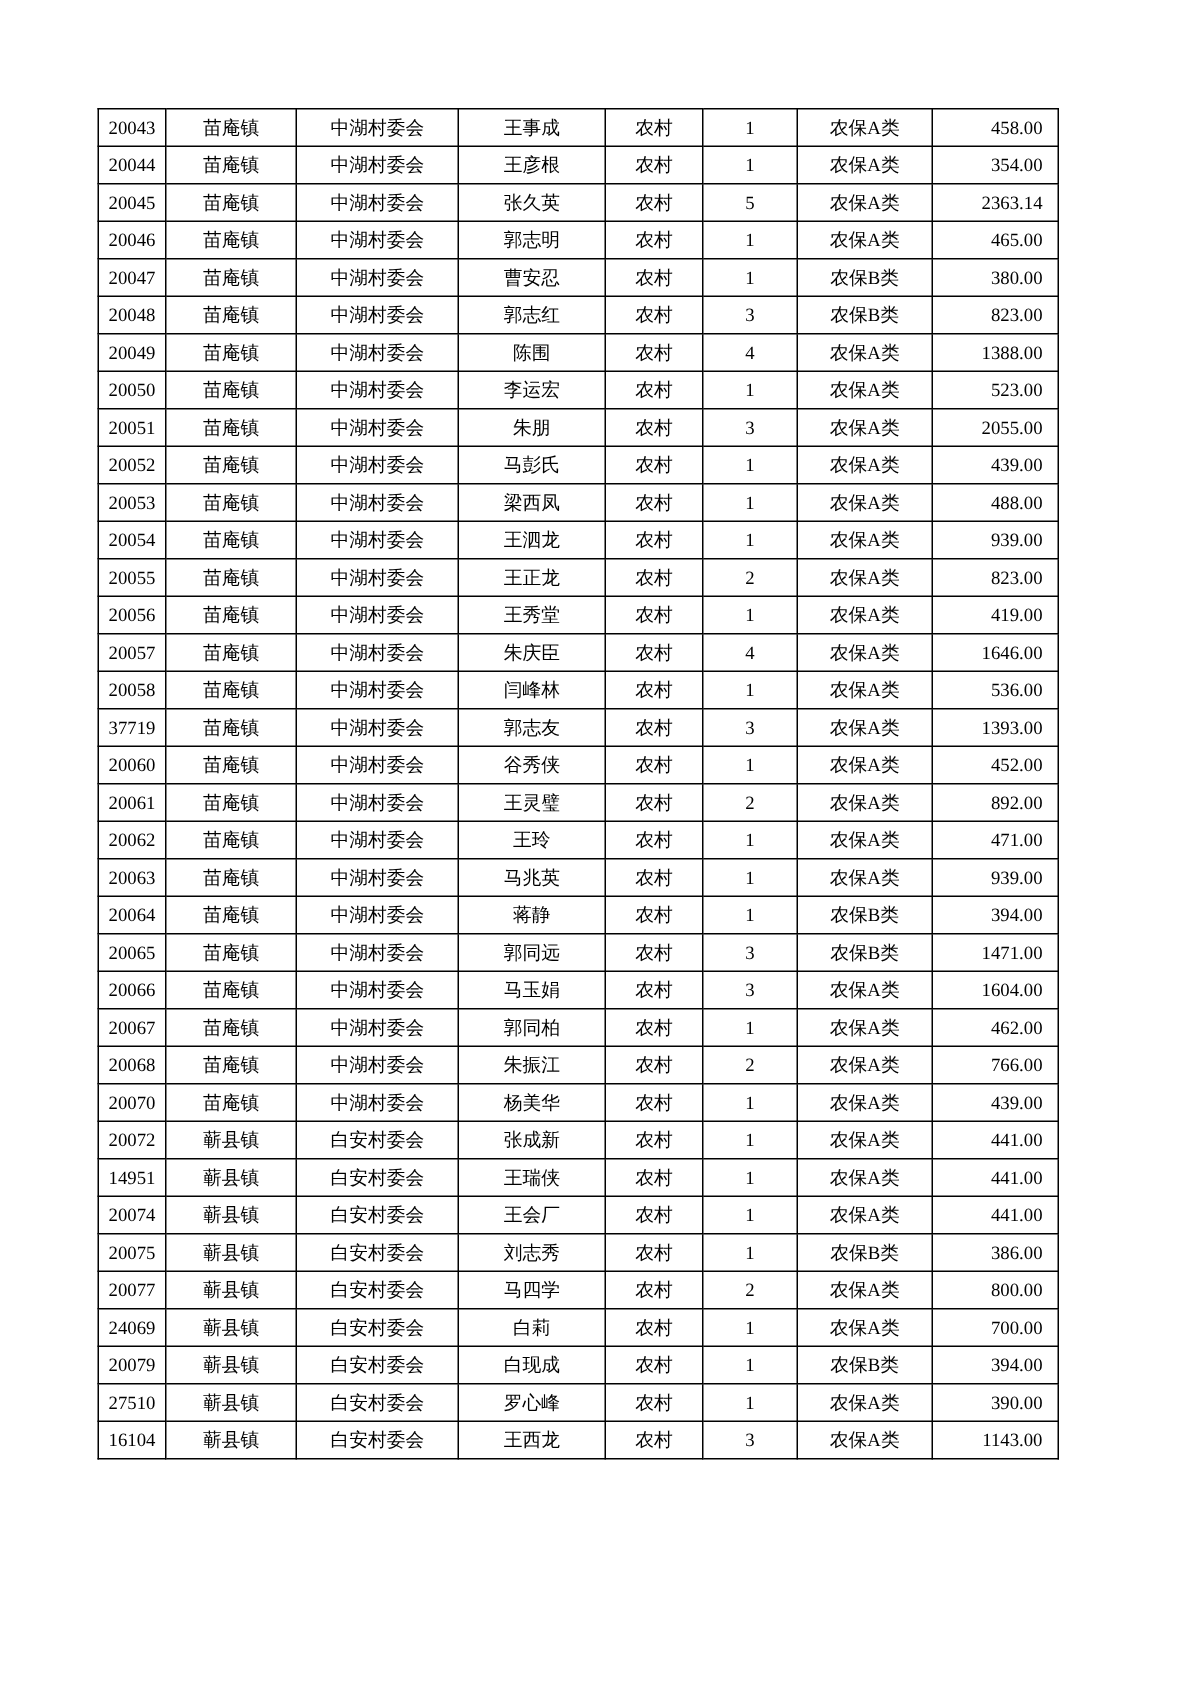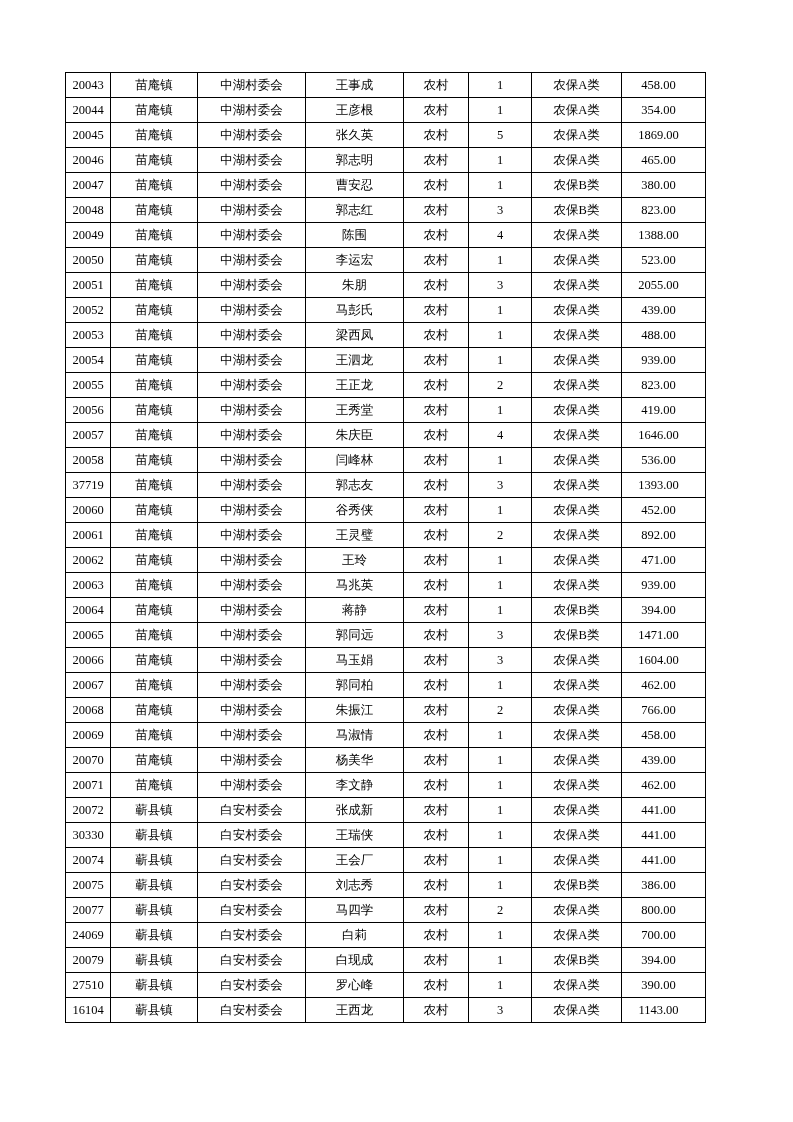--- a/index.html
+++ b/index.html
@@ -28,21 +28,21 @@
     height: 24px;
     text-align: center;
     vertical-align: middle;
     font-size: 12.5px;
     line-height: 24px;
     white-space: nowrap;
     overflow: hidden;
     padding: 0;
   }
   table.records td.cell-amount {
-    text-align: center;
+    text-align: right;
     padding-right: 10px;
   }
   table.records td.cell-count {
     font-family: "Liberation Serif", "DejaVu Serif", serif;
   }
 </style>
 </head>
 <body>
 
 <div class="sheet">
@@ -79,21 +79,21 @@
     <td class="cell-amount">354.00</td>
   </tr>
         <tr>
     <td class="cell-id">20045</td>
     <td class="cell-town">苗庵镇</td>
     <td class="cell-village">中湖村委会</td>
     <td class="cell-name">张久英</td>
     <td class="cell-type">农村</td>
     <td class="cell-count">5</td>
     <td class="cell-category">农保A类</td>
-    <td class="cell-amount">1869.00</td>
+    <td class="cell-amount">2363.14</td>
   </tr>
         <tr>
     <td class="cell-id">20046</td>
     <td class="cell-town">苗庵镇</td>
     <td class="cell-village">中湖村委会</td>
     <td class="cell-name">郭志明</td>
     <td class="cell-type">农村</td>
     <td class="cell-count">1</td>
     <td class="cell-category">农保A类</td>
     <td class="cell-amount">465.00</td>
@@ -312,61 +312,41 @@
     <td class="cell-id">20068</td>
     <td class="cell-town">苗庵镇</td>
     <td class="cell-village">中湖村委会</td>
     <td class="cell-name">朱振江</td>
     <td class="cell-type">农村</td>
     <td class="cell-count">2</td>
     <td class="cell-category">农保A类</td>
     <td class="cell-amount">766.00</td>
   </tr>
         <tr>
-    <td class="cell-id">20069</td>
-    <td class="cell-town">苗庵镇</td>
-    <td class="cell-village">中湖村委会</td>
-    <td class="cell-name">马淑情</td>
-    <td class="cell-type">农村</td>
-    <td class="cell-count">1</td>
-    <td class="cell-category">农保A类</td>
-    <td class="cell-amount">458.00</td>
-  </tr>
-        <tr>
     <td class="cell-id">20070</td>
     <td class="cell-town">苗庵镇</td>
     <td class="cell-village">中湖村委会</td>
     <td class="cell-name">杨美华</td>
     <td class="cell-type">农村</td>
     <td class="cell-count">1</td>
     <td class="cell-category">农保A类</td>
     <td class="cell-amount">439.00</td>
   </tr>
         <tr>
-    <td class="cell-id">20071</td>
-    <td class="cell-town">苗庵镇</td>
-    <td class="cell-village">中湖村委会</td>
-    <td class="cell-name">李文静</td>
-    <td class="cell-type">农村</td>
-    <td class="cell-count">1</td>
-    <td class="cell-category">农保A类</td>
-    <td class="cell-amount">462.00</td>
-  </tr>
-        <tr>
     <td class="cell-id">20072</td>
     <td class="cell-town">蕲县镇</td>
     <td class="cell-village">白安村委会</td>
     <td class="cell-name">张成新</td>
     <td class="cell-type">农村</td>
     <td class="cell-count">1</td>
     <td class="cell-category">农保A类</td>
     <td class="cell-amount">441.00</td>
   </tr>
         <tr>
-    <td class="cell-id">30330</td>
+    <td class="cell-id">14951</td>
     <td class="cell-town">蕲县镇</td>
     <td class="cell-village">白安村委会</td>
     <td class="cell-name">王瑞侠</td>
     <td class="cell-type">农村</td>
     <td class="cell-count">1</td>
     <td class="cell-category">农保A类</td>
     <td class="cell-amount">441.00</td>
   </tr>
         <tr>
     <td class="cell-id">20074</td>

